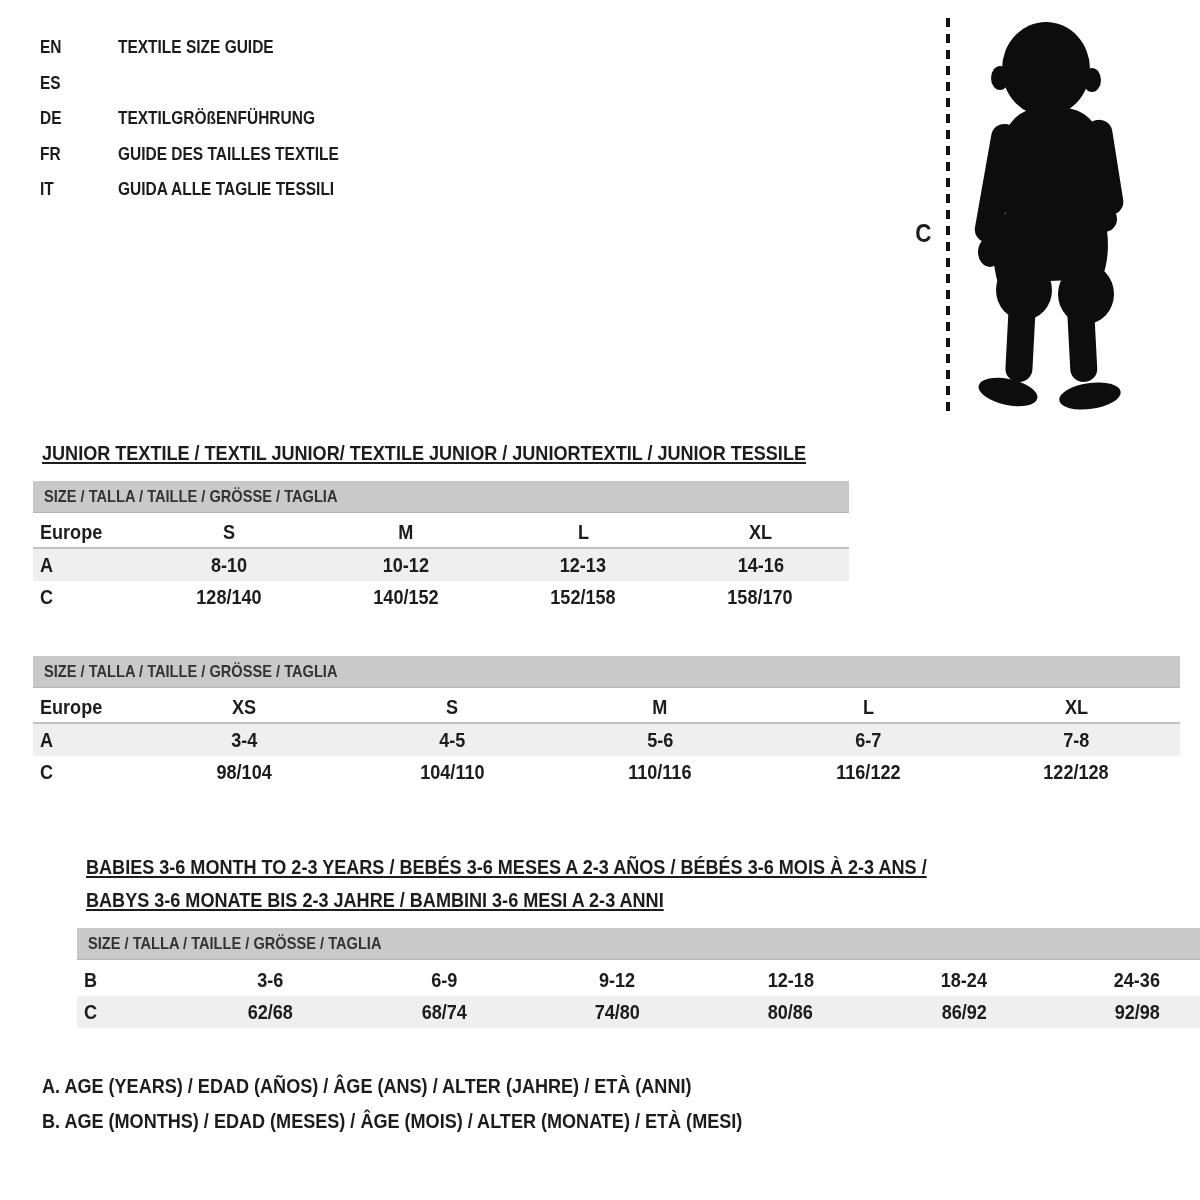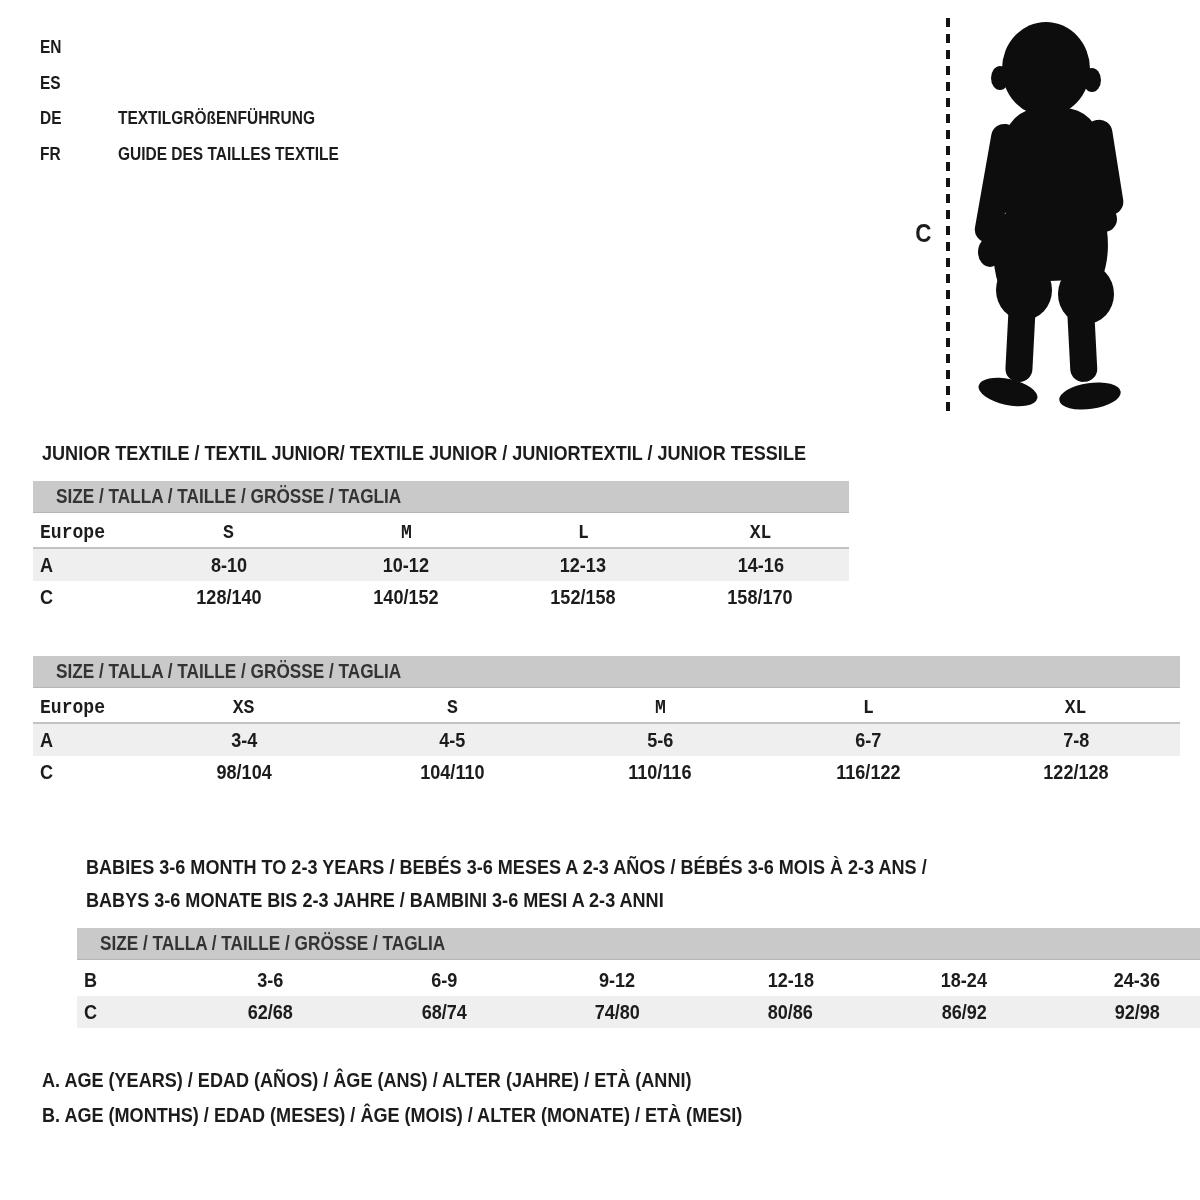--- a/index.html
+++ b/index.html
@@ -22,59 +22,64 @@
   .measure-line{position:absolute;left:46px;top:6px;width:4px;height:398px;
     background:repeating-linear-gradient(to bottom,#121212 0 9px,transparent 9px 16px);}
   .measure-label{position:absolute;left:14px;top:206px;font-size:26px;}
   .silhouette{position:absolute;left:64px;top:0;width:172px;height:402px;}
 
   
   .size-section{position:absolute;left:33px;}
   #sec0{top:436px;}
   #sec1{top:645px;}
   #sec2{top:850px;margin-left:44px;}
-  .sec-title{margin:0 0 0 9px;font-size:21px;line-height:33px;}
+  .sec-title{margin:0 0 0 9px;font-size:21px;line-height:33px;text-decoration:underline;}
   .title-line{display:block;transform:scaleX(0.86);transform-origin:0 50%;white-space:nowrap;}
   .sub{font-size:0.62em;position:relative;top:2px;}
   .table{margin-top:0;}
   #sec0 .table{margin-top:12px;}
   #sec1 .table{margin-top:11px;}
   #sec2 .table{margin-top:12px;}
   .table--narrow{width:816px;}
   .table--wide{width:1147px;}
   .bar{height:32px;background:#c9c9c9;border-bottom:1px solid #b5b5b5;box-sizing:border-box;
-    display:flex;align-items:center;padding-left:23px;font-size:20px;color:#333;}
+    display:flex;align-items:center;padding-left:11px;font-size:17px;color:#333;}
   .gap{height:4px;}
   .row{display:grid;height:32px;align-items:center;font-size:21px;box-sizing:border-box;}
   .row .lbl{padding-left:7px;text-align:left;}
   .row .val{text-align:center;}
   .row.shaded{background:#efefef;}
-  .row.divider{border-bottom:2px solid #c2c2c2;font-family:Liberation Mono, monospace;}
+  .row.divider{border-bottom:2px solid #c2c2c2;}
 
   
   .legend{position:absolute;left:42px;top:1068px;font-size:21px;}
-  .legend-line{height:35px;display:flex;align-items:flex-start;}
+  .legend-line{height:35px;display:flex;align-items:center;}
 </style>
 </head>
 <body>
 
 <div class="lang-list">
     <div class="lang-row">
       <span class="lang-code"><span class="cnl">EN</span></span>
+      <span class="lang-label"><span class="cnl">TEXTILE SIZE GUIDE</span></span>
     </div>
     <div class="lang-row">
       <span class="lang-code"><span class="cnl">ES</span></span>
     </div>
     <div class="lang-row">
       <span class="lang-code"><span class="cnl">DE</span></span>
       <span class="lang-label"><span class="cnl">TEXTILGRÖßENFÜHRUNG</span></span>
     </div>
     <div class="lang-row">
       <span class="lang-code"><span class="cnl">FR</span></span>
       <span class="lang-label"><span class="cnl">GUIDE DES TAILLES TEXTILE</span></span>
+    </div>
+    <div class="lang-row">
+      <span class="lang-code"><span class="cnl">IT</span></span>
+      <span class="lang-label"><span class="cnl">GUIDA ALLE TAGLIE TESSILI</span></span>
     </div>
   </div>
 
 <div class="figure">
   <div class="measure-line"></div>
   <div class="measure-label"><span class="cn">C</span></div>
   <svg class="silhouette" viewBox="0 0 172 402" aria-hidden="true">
     <g fill="#0d0d0d">
 
       <ellipse cx="82" cy="57" rx="44" ry="47"></ellipse>

